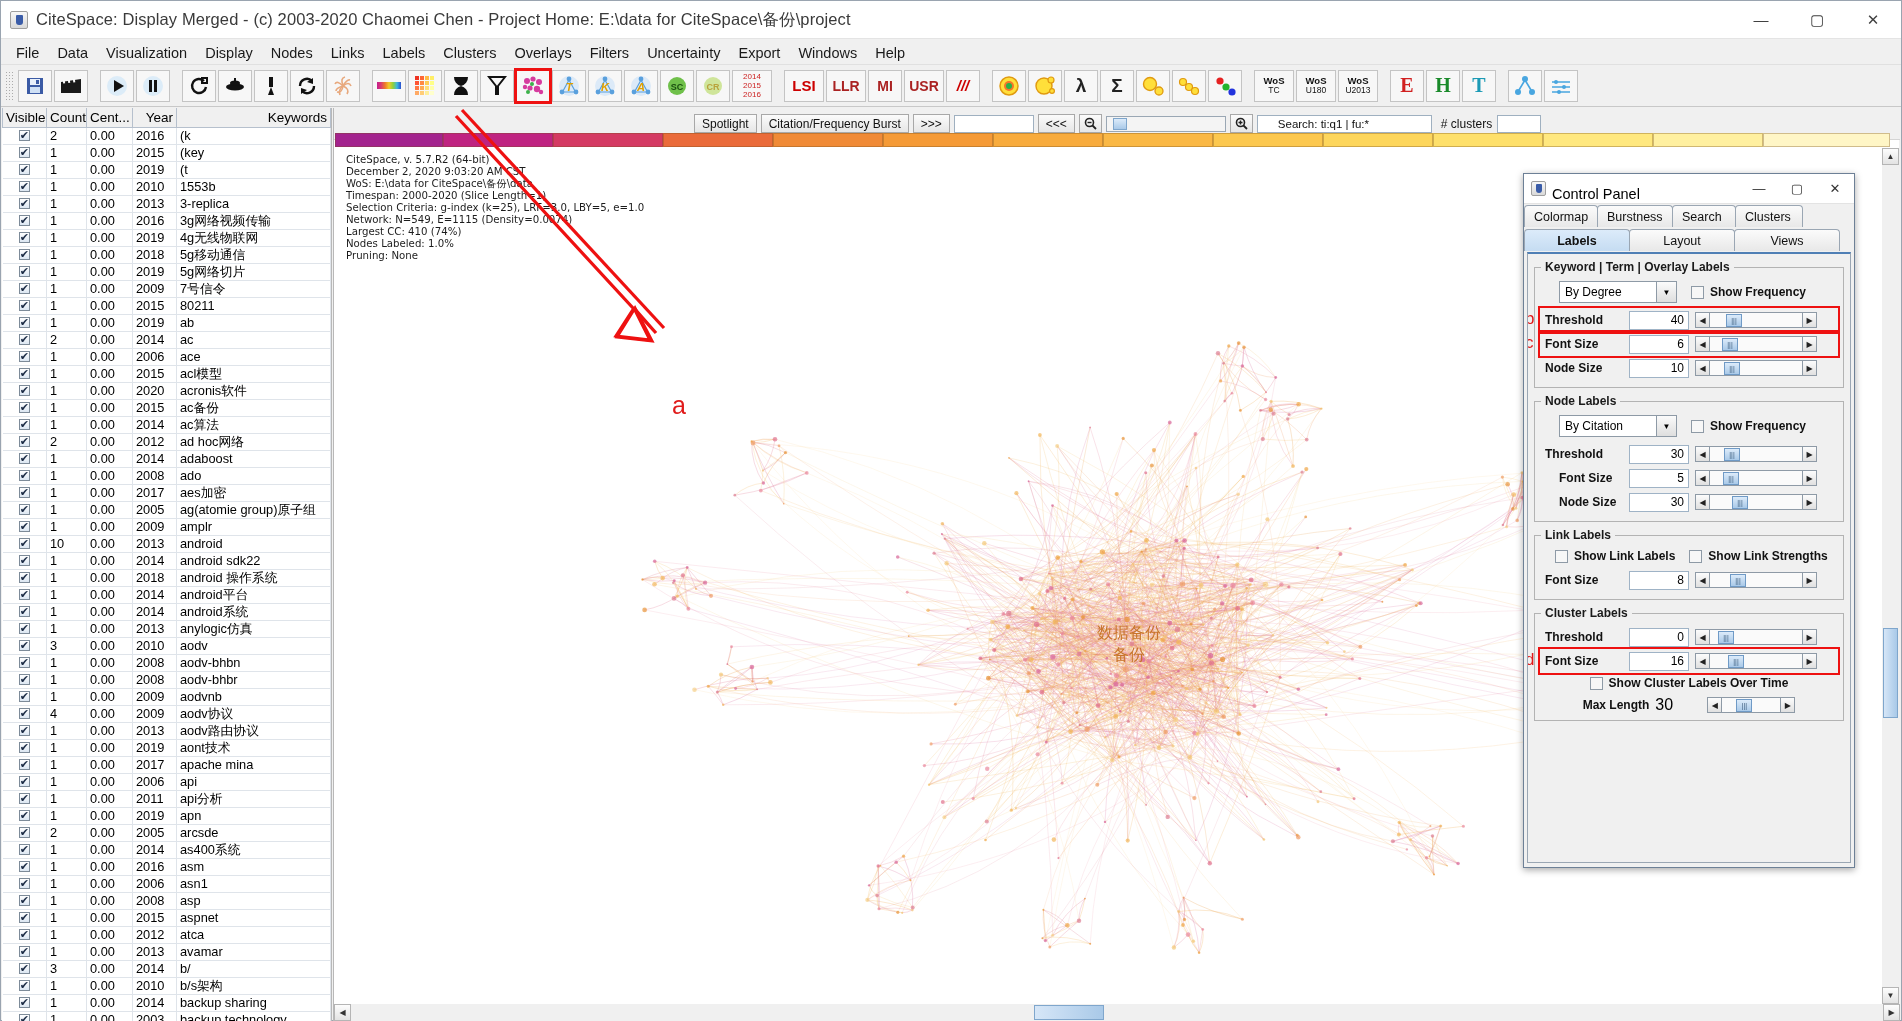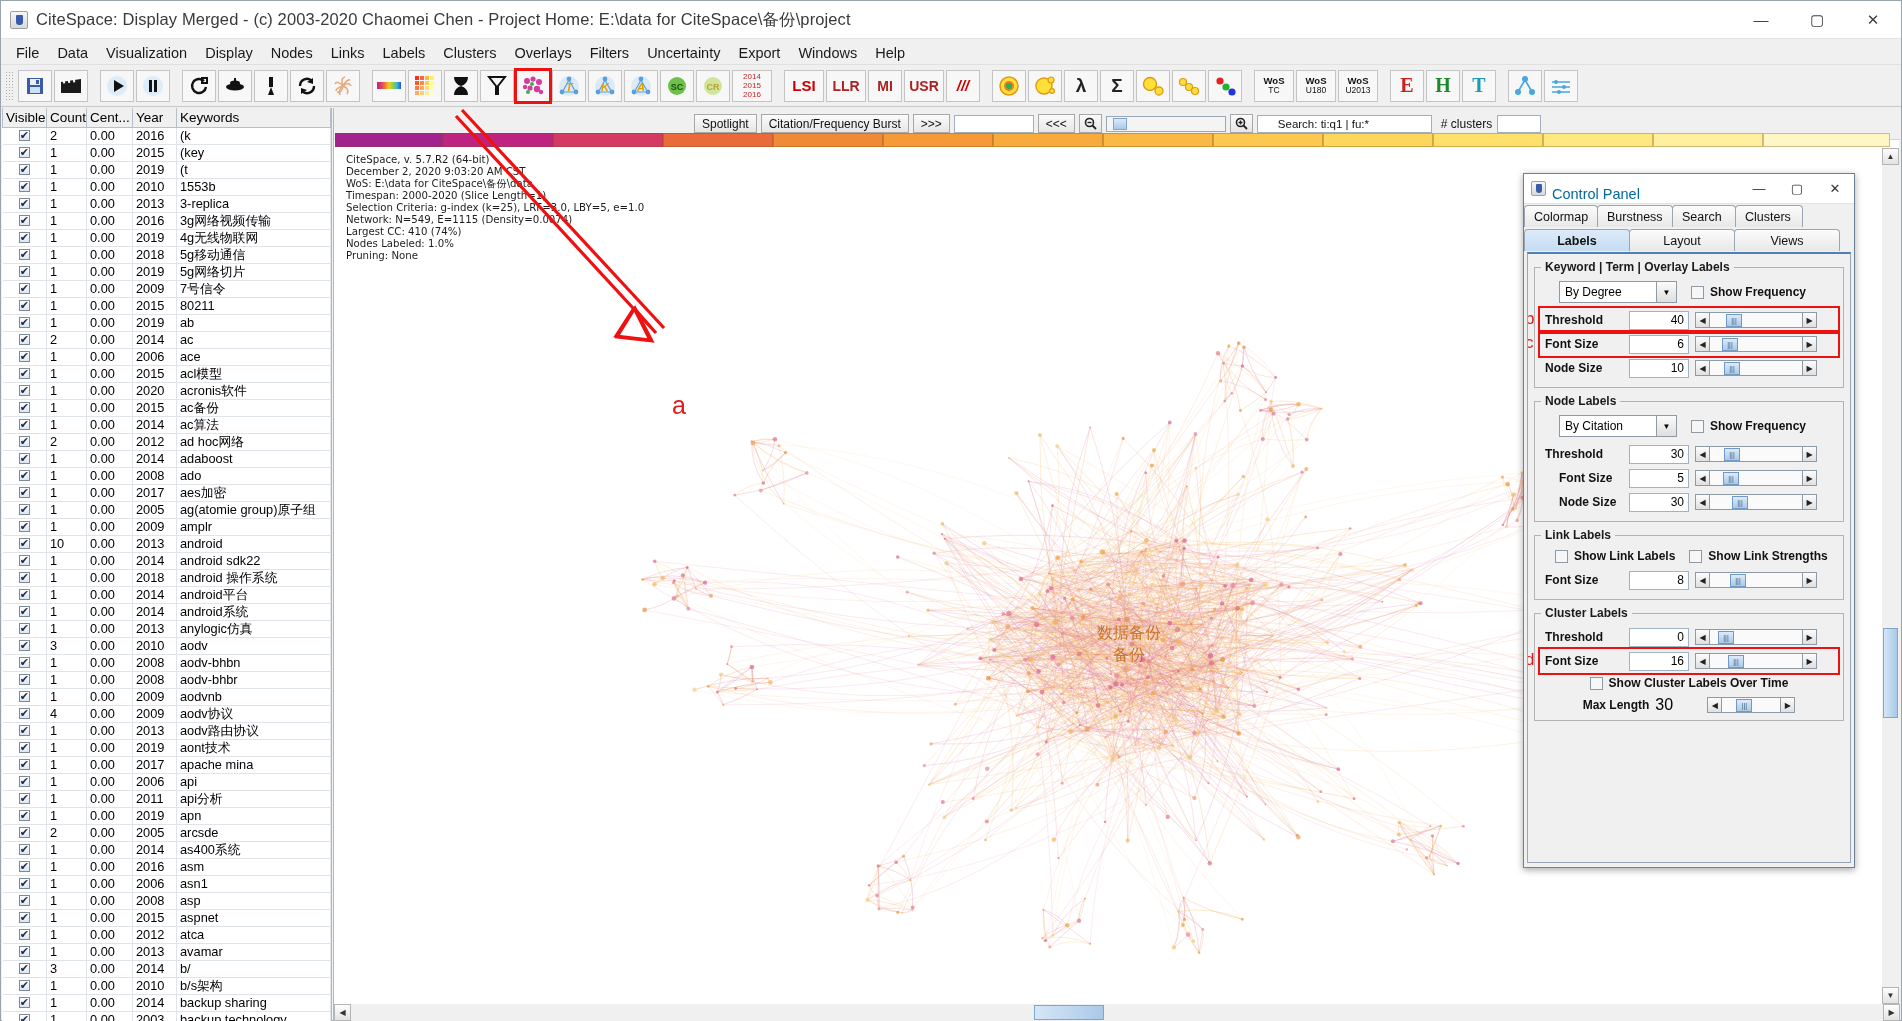--- a/index.html
+++ b/index.html
@@ -78,21 +78,21 @@
 
   
   #leftpanel {
     position:absolute; left:1px; top:107px; width: 330px; height: 913px;
     background:#fff; border-right: 1px solid #b8b8b8;
   }
   #tbl { width: 100%; border-collapse: collapse; font-size: 13px; color:#000; table-layout: fixed; }
   #tbl th {
     background: #f0f0f0; border: 1px solid #b6c0cd; border-top: none;
     font-weight: normal; font-size: 13.5px; padding: 2px 3px; height: 19px;
-    text-align: left;
+    text-align: right;
   }
   #tbl th.c-vis, #tbl th.c-cnt { text-align:center; }
   #tbl td {
     border-bottom: 1px solid #dfe4ea; border-right: 1px solid #dfe4ea;
     padding: 0 3px; height: 16px; font-size: 12.8px; line-height: 16px;
     white-space: nowrap; overflow: hidden;
   }
   #tbl tr:nth-child(odd) td { background: #ffffff; }
   td.c-vis { text-align:center; }
   .cb { display:inline-block; width:11px; height:11px; border:1px solid #7d8b99;
@@ -155,21 +155,21 @@
 
   
   #cp {
     position:absolute; left: 1522px; top: 172px; width: 332px; height: 695px;
     background:#f0f0f0; border: 1px solid #6d8096; box-shadow: 0 2px 7px rgba(0,0,0,.35);
   }
   #cp-title { height: 30px; background:#fff; display:flex; align-items:center; border-bottom:1px solid #e3e3e3; }
   #cp-title .javaicon2 { width:15px;height:15px;margin:0 6px 0 7px;border:1px solid #9f9f9f;border-radius:2px;
       background:linear-gradient(#f7f7f7,#d9d9d9); position:relative;}
   #cp-title .javaicon2::after{content:"";position:absolute;left:4px;top:2px;width:6px;height:9px;background:#3a5ca8;border-radius:1px 1px 3px 3px;}
-  #cp-title .t { font-size: 14.5px; color:#0369a1;margin-top:11px; }
+  #cp-title .t { font-size: 14.5px; color:#000000;margin-top:11px; }
   #cp-title .cpb { width:38px;height:100%;display:flex;align-items:center;justify-content:center;font-size:13px;color:#333;}
 
   .tabrow { display:flex; }
   .tab {
     font-size: 12.5px; padding: 4px 9px 3px; border:1px solid #9aa6b3; border-bottom:none;
     background: linear-gradient(#fbfbfb,#e8e8e8); margin-right:-1px;
     border-radius: 4px 4px 0 0; color:#111; white-space:nowrap;
   }
   .tab.sel { background: linear-gradient(#dcebfa,#c5dcf2); font-weight: bold; }
   .tabrow2 .tab { text-align:center; }

